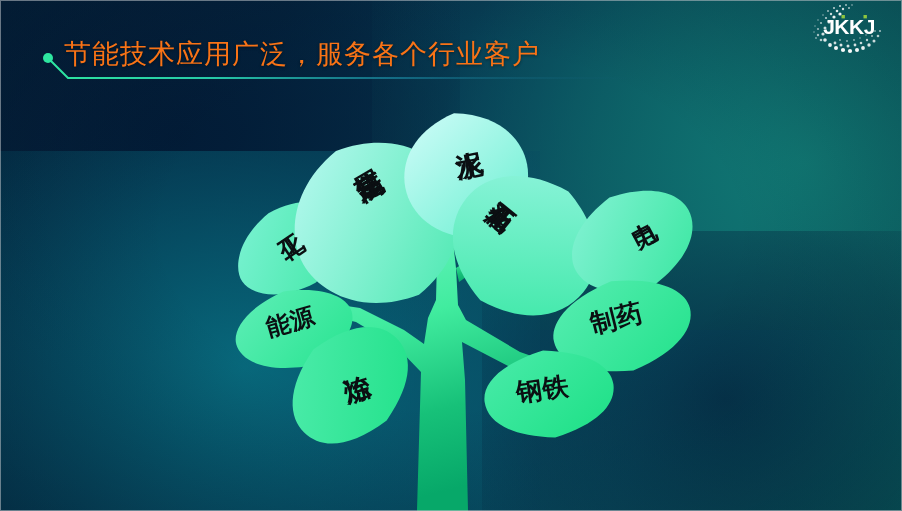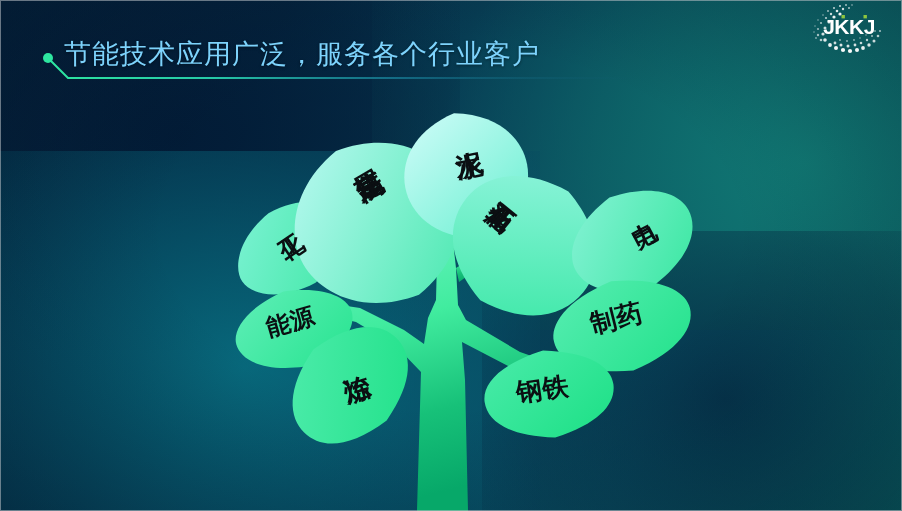--- a/index.html
+++ b/index.html
@@ -91,21 +91,21 @@
     top: 36px;
     width: 700px;
     height: 58px;
   }
   .title-text {
     position: absolute;
     left: 22px;
     top: 0;
     font-size: 27px;
     letter-spacing: 1px;
-    color: #7dd3fc;
+    color: #f97316;
     white-space: nowrap;
     text-shadow: 0 1px 3px rgba(0,0,0,0.45);
     text-align: center;
   }
   .title-deco {
     position: absolute;
     left: 0;
     top: 14px;
     width: 620px;
     height: 40px;

